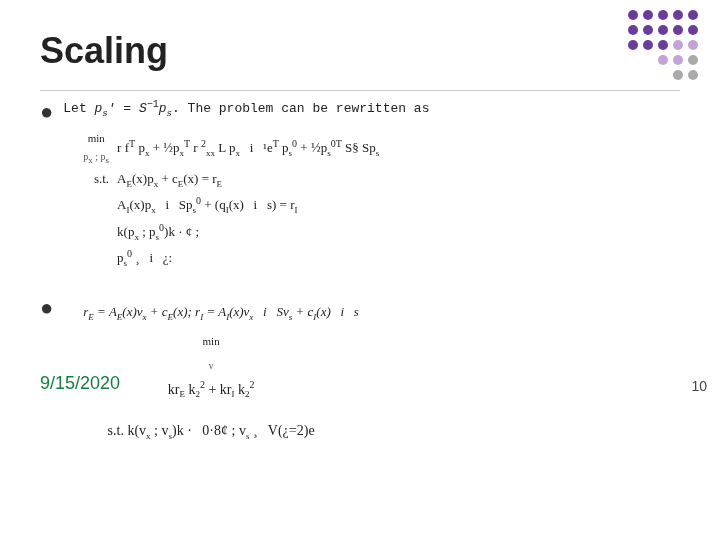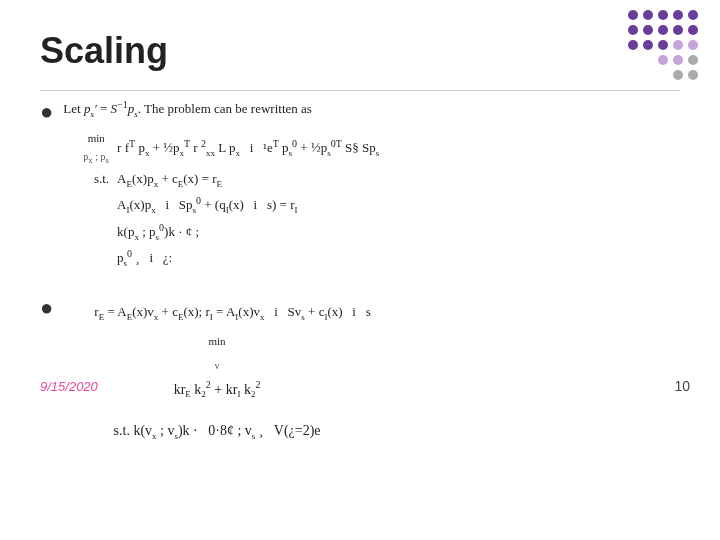--- a/index.html
+++ b/index.html
@@ -71,42 +71,41 @@
     }
 
     .dot-purple { background: #6a3d9a; }
     .dot-light-purple { background: #c3a3d8; }
     .dot-gray { background: #aaa; }
     .dot-white { background: transparent; }
 
     .page-number {
       position: absolute;
       bottom: 14px;
-      right: 30px;
+      right: 13px;
       font-size: 14px;
       color: #444;
     }
 
     .date-label {
       position: absolute;
       bottom: 14px;
       left: 40px;
-      font-size: 13px;
-      color: #ec4899;
-      font-style: italic;
+      font-size: 18px;
+      color: #15803d;
     }
 
     .divider {
       border: none;
       border-top: 1px solid #ccc;
       margin-bottom: 6px;
     }
 
     .math-formula {
-      font-family: Liberation Serif, serif;
+      font-family: Liberation Mono, monospace;
       font-size: 13px;
       margin-top: 48px;
     }
 
     sup { font-size: 10px; }
     sub { font-size: 9px; }
   </style>
 </head>
 <body>
 
@@ -181,21 +180,21 @@
           </table>
       </div>
     </div>
   </div>
 
   <div class="bullet-item">
     <span class="bullet-dot">●</span>
     <div>
       
       <div class="math-block" style="font-family:'Times New Roman',Times,serif;">
-        <div style="margin-left:31px; font-size:13px;">
+        <div style="margin-left:20px; font-size:13px;font-style:italic;">
           r<sub>E</sub> = A<sub>E</sub>(x)v<sub>x</sub> + c<sub>E</sub>(x); r<sub>I</sub> = A<sub>I</sub>(x)v<sub>x</sub> &nbsp; i &nbsp; Sv<sub>s</sub> + c<sub>I</sub>(x) &nbsp; i &nbsp; s
         </div>
         <div style="text-align:center; font-size:14px; margin: 4px 0;">
           <span style="font-size:11px;">min</span><br>
           <span style="font-size:10px; color:#555;">v</span><br>
           kr<sub>E</sub> k<sub>2</sub><sup>2</sup> + kr<sub>I</sub> k<sub>2</sub><sup>2</sup>
         </div>
         <div style="text-align:center; font-size:14px;margin-top:16px;">
           s.t. k(v<sub>x</sub> ; v<sub>s</sub>)k · &nbsp; 0·8¢ ; v<sub>s</sub> ¸ &nbsp; V(¿=2)e
         </div>

